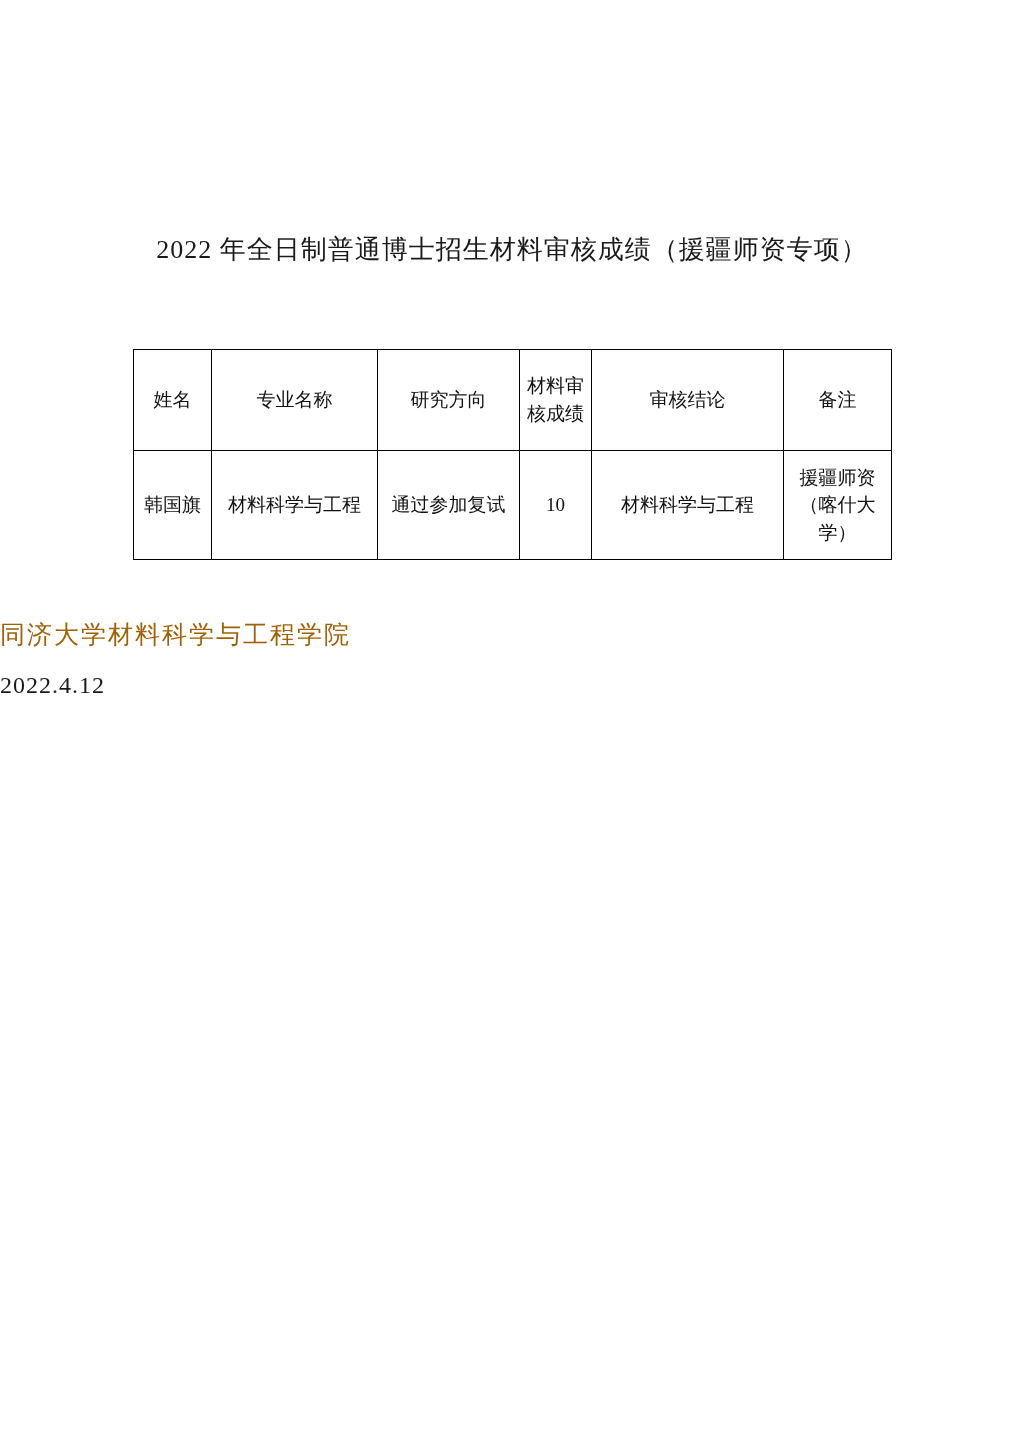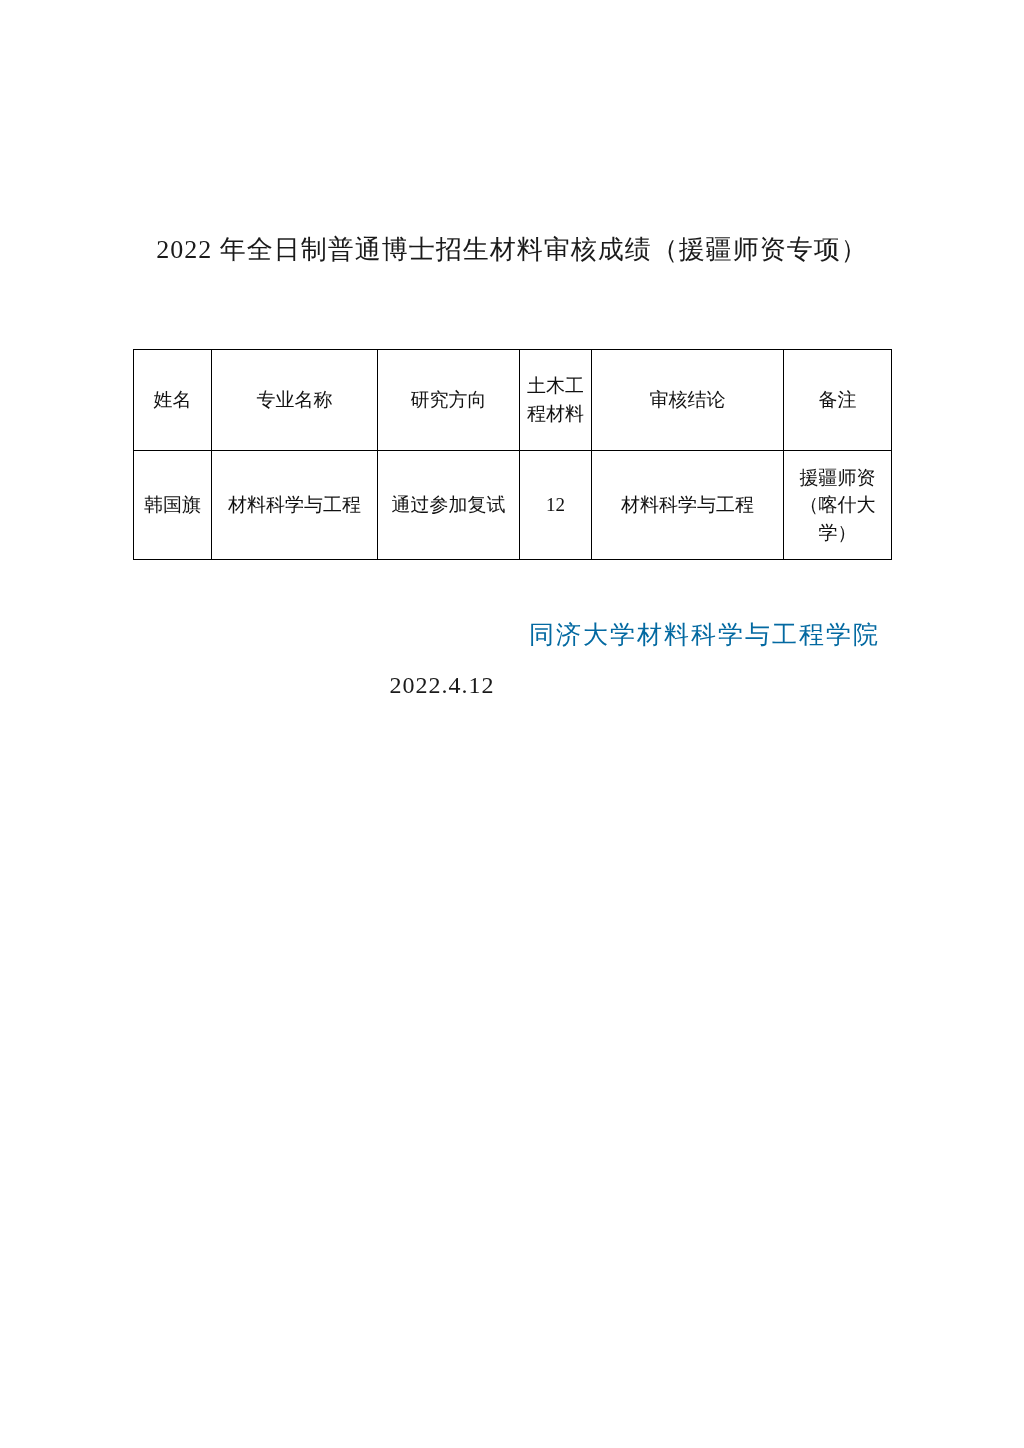--- a/index.html
+++ b/index.html
@@ -92,32 +92,32 @@
     font-size: 18px;
     line-height: 1.35;
     padding: 4px 6px;
   }
 
   .signature {
     position: absolute;
     left: 0;
     top: 618px;
     width: 880px;
-    text-align: right;
+    text-align: left;
     font-size: 25px;
     letter-spacing: 2px;
-    color: #0369a1;
+    color: #a16207;
   }
 
   .sig-date {
     position: absolute;
     left: 0;
     top: 672px;
     width: 884px;
-    text-align: center;
+    text-align: left;
     font-size: 24px;
     letter-spacing: 1px;
     font-family: "Liberation Serif", serif;
     color: #1a1a1a;
   }
 </style>
 </head>
 <body>
 
 <div class="page">
@@ -132,31 +132,31 @@
         <col class="col-dir">
         <col class="col-score">
         <col class="col-result">
         <col class="col-remark">
       </colgroup>
       <thead>
         <tr>
           <th>姓名</th>
           <th>专业名称</th>
           <th>研究方向</th>
-          <th class="header-narrow">土木工程材料</th>
+          <th class="header-narrow">材料审核成绩</th>
           <th>审核结论</th>
           <th>备注</th>
         </tr>
       </thead>
       <tbody>
         <tr>
           <td>韩国旗</td>
           <td>材料科学与工程</td>
           <td>通过参加复试</td>
-          <td class="score-cell">12</td>
+          <td class="score-cell">10</td>
           <td>材料科学与工程</td>
           <td class="remark-cell">援疆师资（喀什大学）</td>
         </tr>
       </tbody>
     </table>
   </div>
 
   <div class="signature">同济大学材料科学与工程学院</div>
 
   <div class="sig-date">2022.4.12</div>

